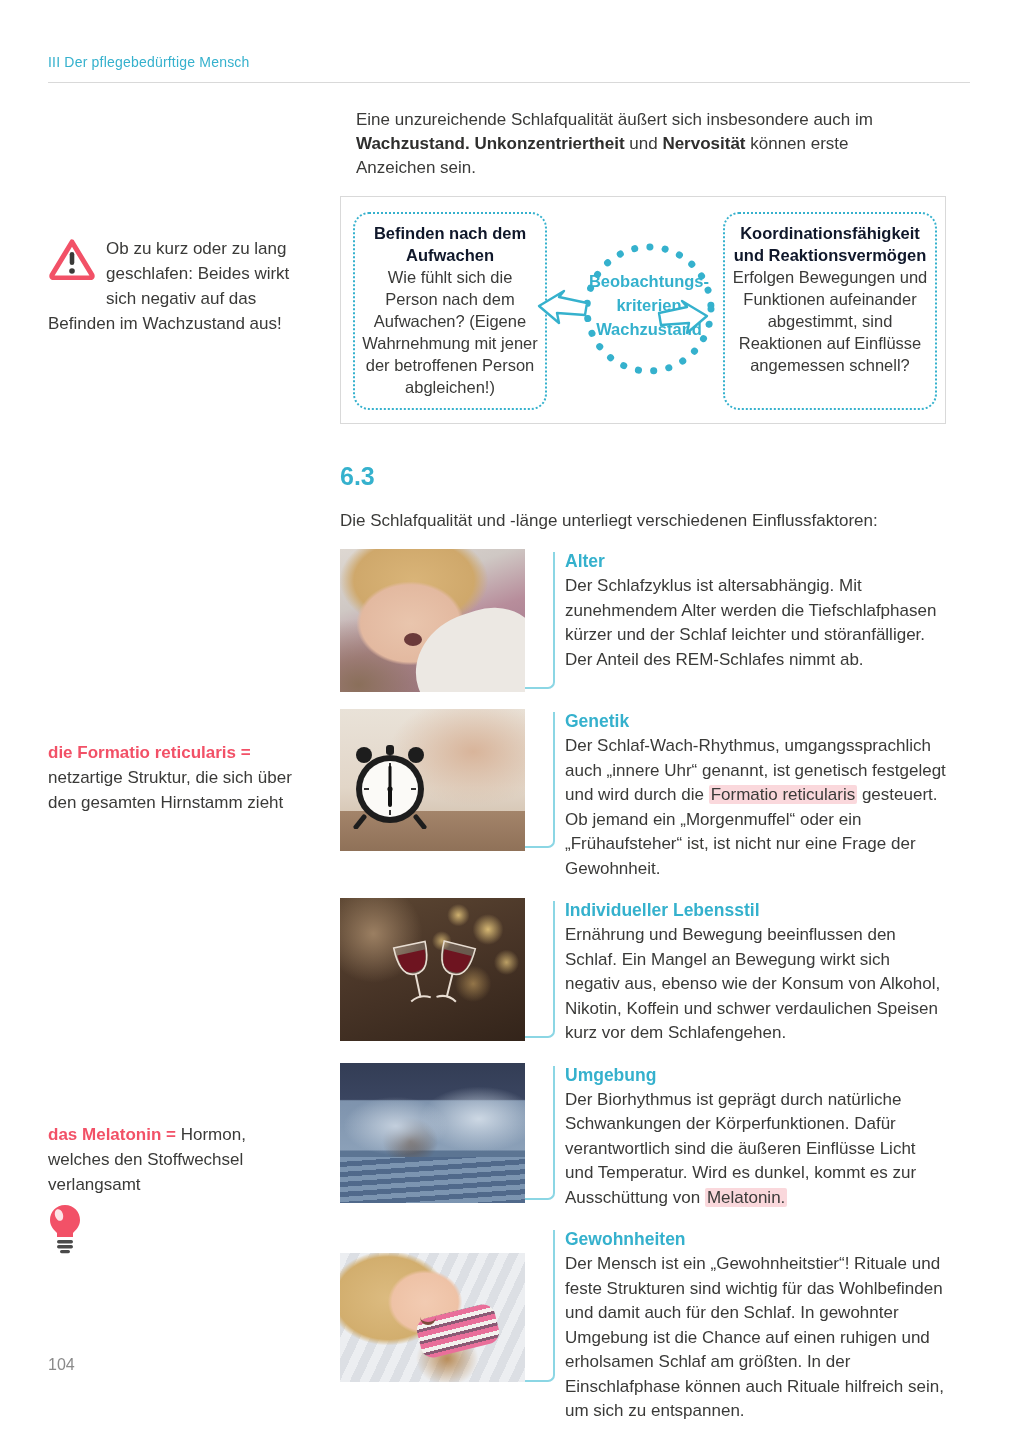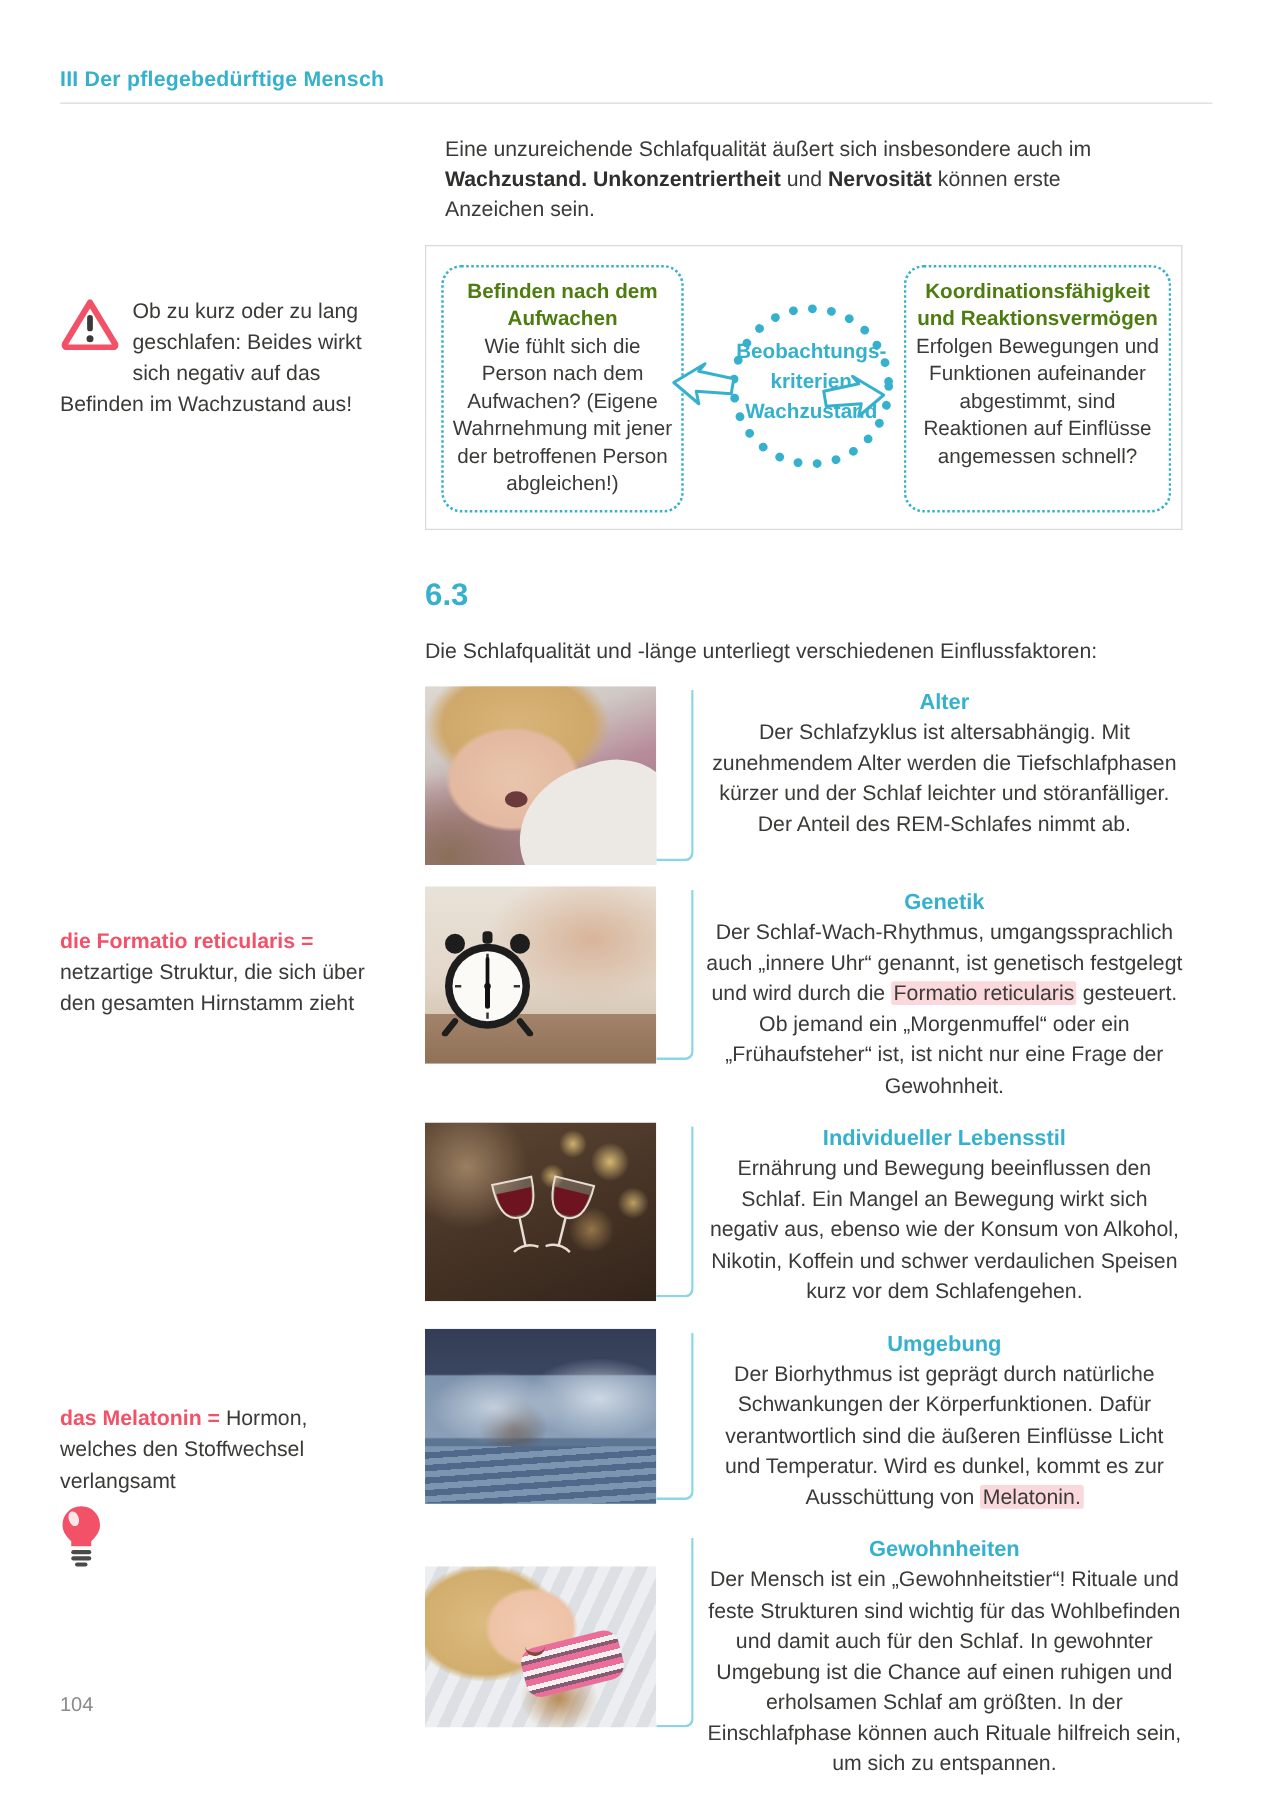--- a/index.html
+++ b/index.html
@@ -7,42 +7,42 @@
     position:relative;
     width:1018px;height:1440px;
     background:#ffffff;
     font-family:"Liberation Sans","DejaVu Sans",sans-serif;
     color:#3a3a38;
     overflow:hidden;
   }
   
   .running-head{
     position:absolute;left:48px;top:54px;
-    font-size:17px;font-weight:bold;color:#35b1cd;letter-spacing:.2px;
+    font-size:14px;font-weight:normal;color:#35b1cd;letter-spacing:.2px;
   }
   .head-rule{
     position:absolute;left:48px;top:82px;width:922px;height:0;
     border-top:1px solid #d9d9d9;
   }
   
   .main-col{position:absolute;left:340px;top:92px;width:606px;}
   .intro{font-size:17px;line-height:24px;color:#3a3a38;}
   .intro b{color:#2f2f2e;}
   
   .diagram{
     position:relative;margin-top:16px;height:226px;
     border:1px solid #d9d9d9;background:#ffffff;
   }
   .d-box{
     position:absolute;top:15px;height:198px;box-sizing:border-box;
     border:2px dotted #35b1cd;border-radius:16px;
     padding:8px 6px;text-align:center;
     font-size:16.5px;line-height:22px;
   }
-  .d-box .d-title{color:#4d7c0f;font-weight:bold;}
+  .d-box .d-title{color:#0f172a;font-weight:bold;}
   .d-box-left{left:12px;width:194px;}
   .d-box-right{right:8px;width:214px;}
   .d-circle{
     position:absolute;left:224px;top:44px;width:136px;height:136px;margin-left:16px;
   }
   .d-circle svg{position:absolute;left:0;top:0;}
   .d-circle-label{
     position:absolute;left:0;top:28px;width:136px;text-align:center;
     color:#35b1cd;font-weight:bold;font-size:16.5px;line-height:24px;
   }
@@ -59,21 +59,21 @@
   .factors{margin-top:16px;}
   .factor{position:relative;margin-bottom:17px;min-height:143px;}
   .factor-photo{
     position:absolute;left:0;top:0;width:185px;height:143px;overflow:hidden;
   }
   .factor-connector{
     position:absolute;left:185px;top:3px;width:30px;box-sizing:border-box;
     border-right:2px solid #8bd6e4;border-bottom:2px solid #8bd6e4;
     border-bottom-right-radius:7px;
   }
-  .factor-textcol{margin-left:225px;width:381px;text-align:center;}
+  .factor-textcol{margin-left:225px;width:381px;}
   .factor-heading{color:#35b1cd;font-weight:bold;font-size:17.5px;line-height:25px;}
   .factor-text{font-size:17px;line-height:24.5px;color:#3a3a38;}
   .hl{background:#fad8dc;padding:0 2px;border-radius:2px;}
   .hl:empty{display:none;}
   
   .factor-alter  .factor-connector{height:137px;}
   .factor-genetik .factor-photo{height:142px;} .factor-genetik .factor-connector{height:136px;}
   .factor-lebensstil .factor-connector{height:137px;}
   .factor-umgebung .factor-photo{height:140px;} .factor-umgebung .factor-connector{height:134px;}
   .factor-gewohnheiten{min-height:194px;}

